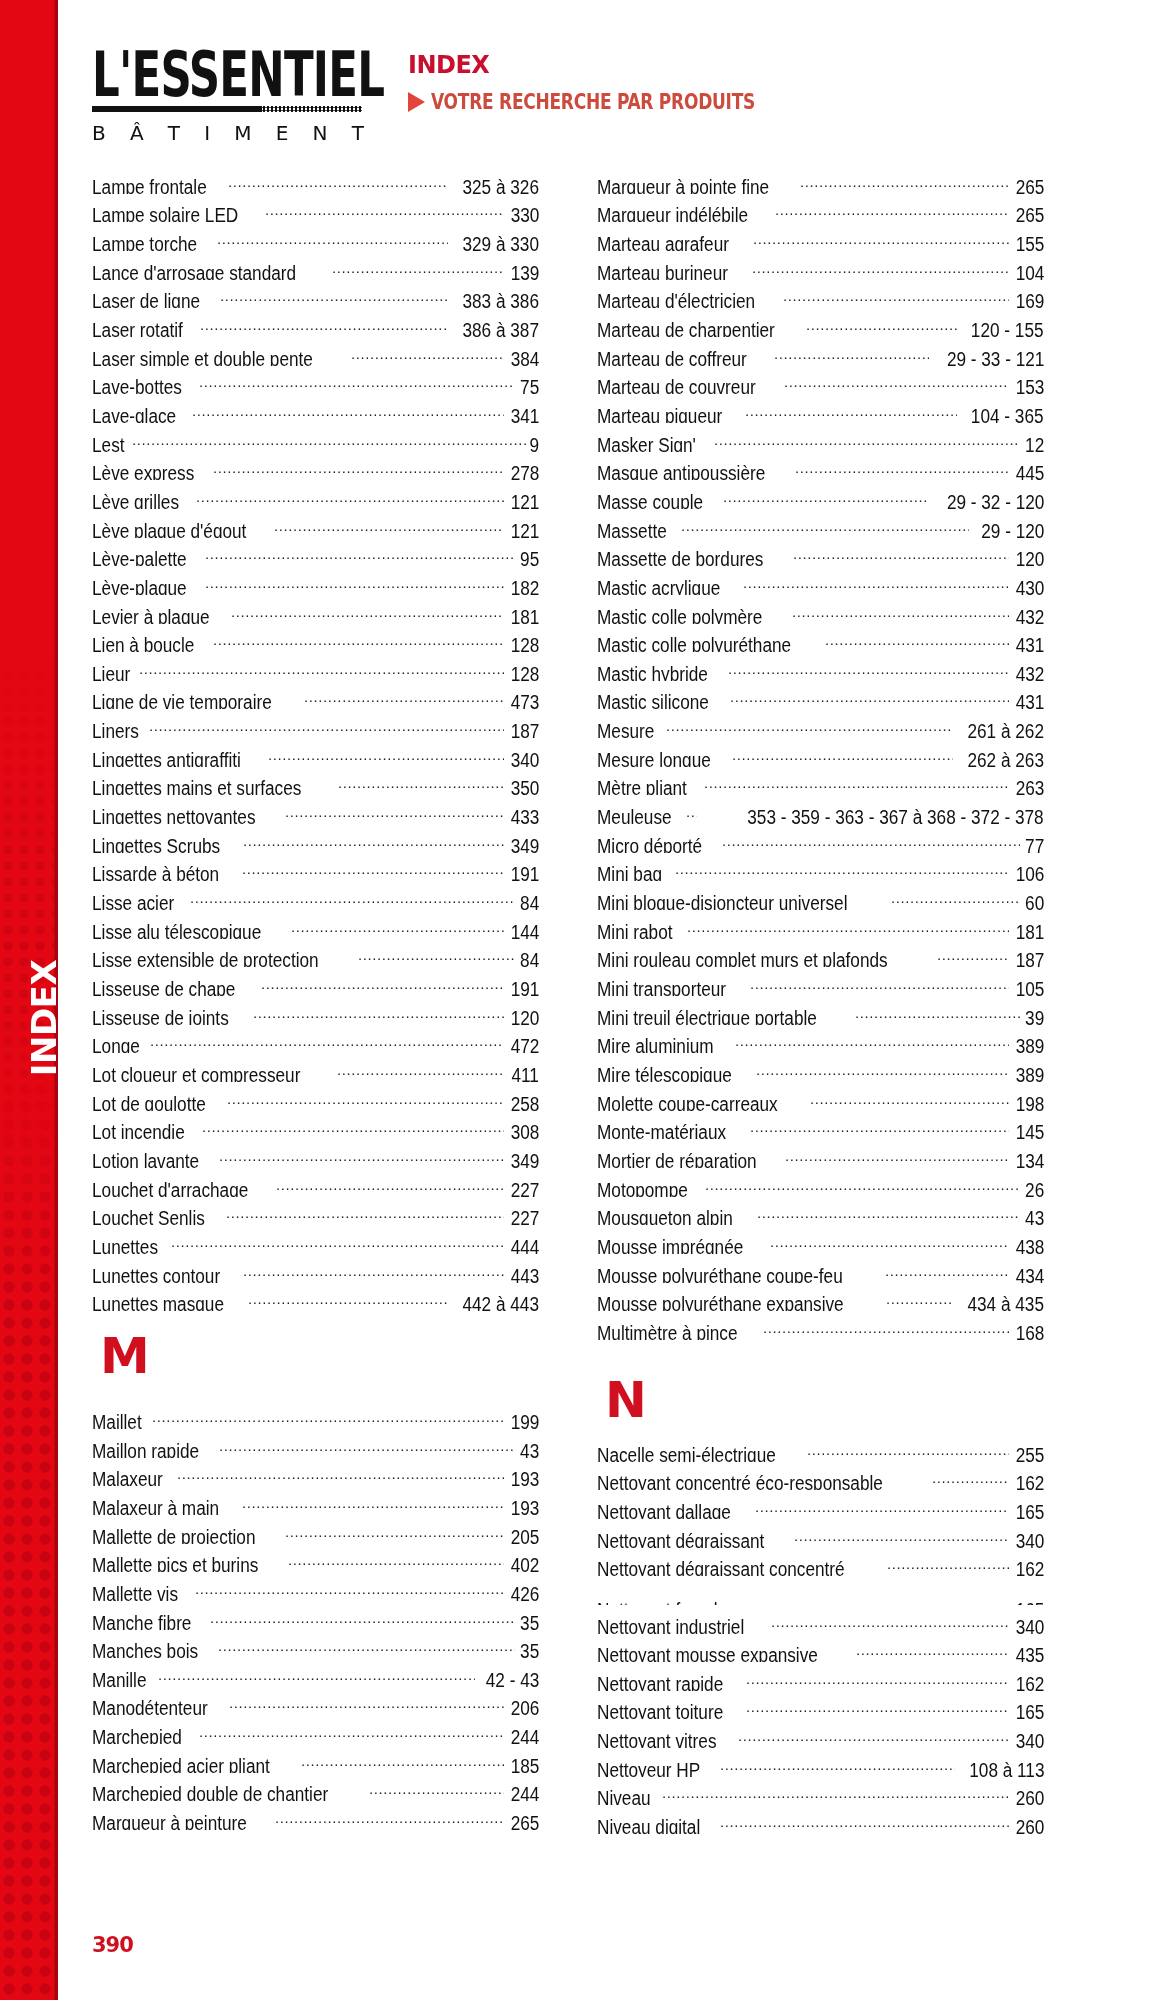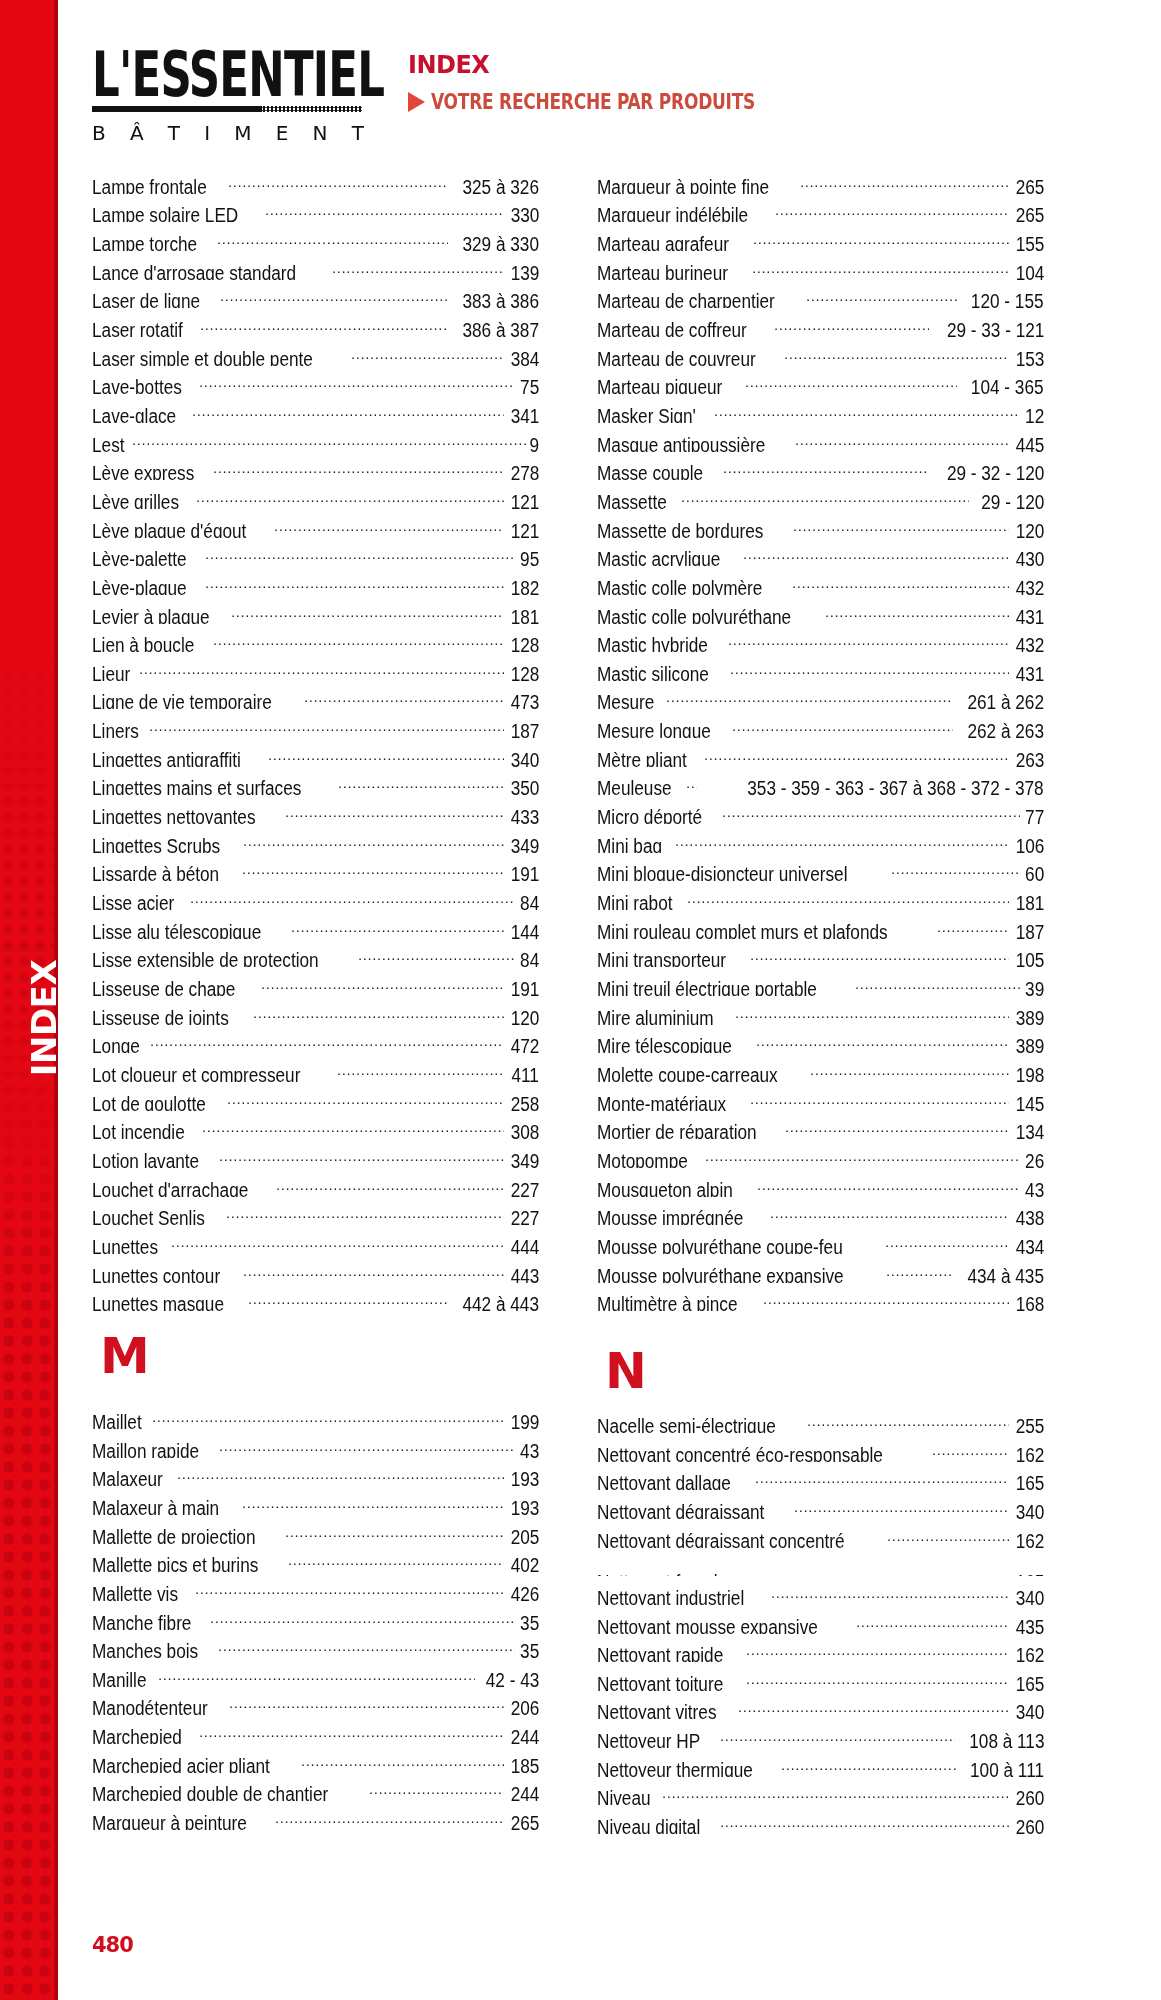--- a/index.html
+++ b/index.html
@@ -441,20 +441,25 @@
     <span class="entry-name-wrap" style="width: 154px; display: inline-block;"><span class="entry-name" style="display: inline-block;">Marteau agrafeur</span></span>
     <span class="entry-dots"></span>
     <span class="entry-page" style="transform: scaleX(0.86); transform-origin: right center;">155</span>
   </div>
       <div class="entry">
     <span class="entry-name-wrap" style="width: 153px; display: inline-block;"><span class="entry-name" style="display: inline-block;">Marteau burineur</span></span>
     <span class="entry-dots"></span>
     <span class="entry-page" style="transform: scaleX(0.86); transform-origin: right center;">104</span>
   </div>
       <div class="entry">
+    <span class="entry-name-wrap" style="width: 184px; display: inline-block;"><span class="entry-name" style="display: inline-block;">Marteau d'électricien</span></span>
+    <span class="entry-dots"></span>
+    <span class="entry-page" style="transform: scaleX(0.86); transform-origin: right center;">169</span>
+  </div>
+      <div class="entry">
     <span class="entry-name-wrap" style="width: 207px; display: inline-block;"><span class="entry-name" style="display: inline-block;">Marteau de charpentier</span></span>
     <span class="entry-dots"></span>
     <span class="entry-page" style="transform: scaleX(0.86); transform-origin: right center;">120 - 155</span>
   </div>
       <div class="entry">
     <span class="entry-name-wrap" style="width: 175px; display: inline-block;"><span class="entry-name" style="display: inline-block;">Marteau de coffreur</span></span>
     <span class="entry-dots"></span>
     <span class="entry-page" style="transform: scaleX(0.86); transform-origin: right center;">29 - 33 - 121</span>
   </div>
       <div class="entry">
@@ -684,30 +689,25 @@
     <span class="entry-name-wrap" style="width: 139px; display: inline-block;"><span class="entry-name" style="display: inline-block;">Nettoyant vitres</span></span>
     <span class="entry-dots"></span>
     <span class="entry-page" style="transform: scaleX(0.86); transform-origin: right center;">340</span>
   </div>
       <div class="entry">
     <span class="entry-name-wrap" style="width: 121px; display: inline-block;"><span class="entry-name" style="display: inline-block;">Nettoyeur HP</span></span>
     <span class="entry-dots"></span>
     <span class="entry-page" style="transform: scaleX(0.86); transform-origin: right center;">108 à 113</span>
   </div>
       <div class="entry">
-    <span class="entry-name-wrap" style="width: 182px; display: inline-block;"><span class="entry-name" style="display: inline-block;">Nettoyeur thermique</span></span>
-    <span class="entry-dots"></span>
-    <span class="entry-page" style="transform: scaleX(0.86); transform-origin: right center;">100 à 111</span>
-  </div>
-      <div class="entry">
     <span class="entry-name-wrap" style="width: 63px; display: inline-block;"><span class="entry-name" style="display: inline-block;">Niveau</span></span>
     <span class="entry-dots"></span>
     <span class="entry-page" style="transform: scaleX(0.86); transform-origin: right center;">260</span>
   </div>
       <div class="entry">
     <span class="entry-name-wrap" style="width: 121px; display: inline-block;"><span class="entry-name" style="display: inline-block;">Niveau digital</span></span>
     <span class="entry-dots"></span>
     <span class="entry-page" style="transform: scaleX(0.86); transform-origin: right center;">260</span>
   </div>
     </div>
 </div>
 
-<div class="page-number">480</div>
+<div class="page-number">390</div>
 
 </body></html>

